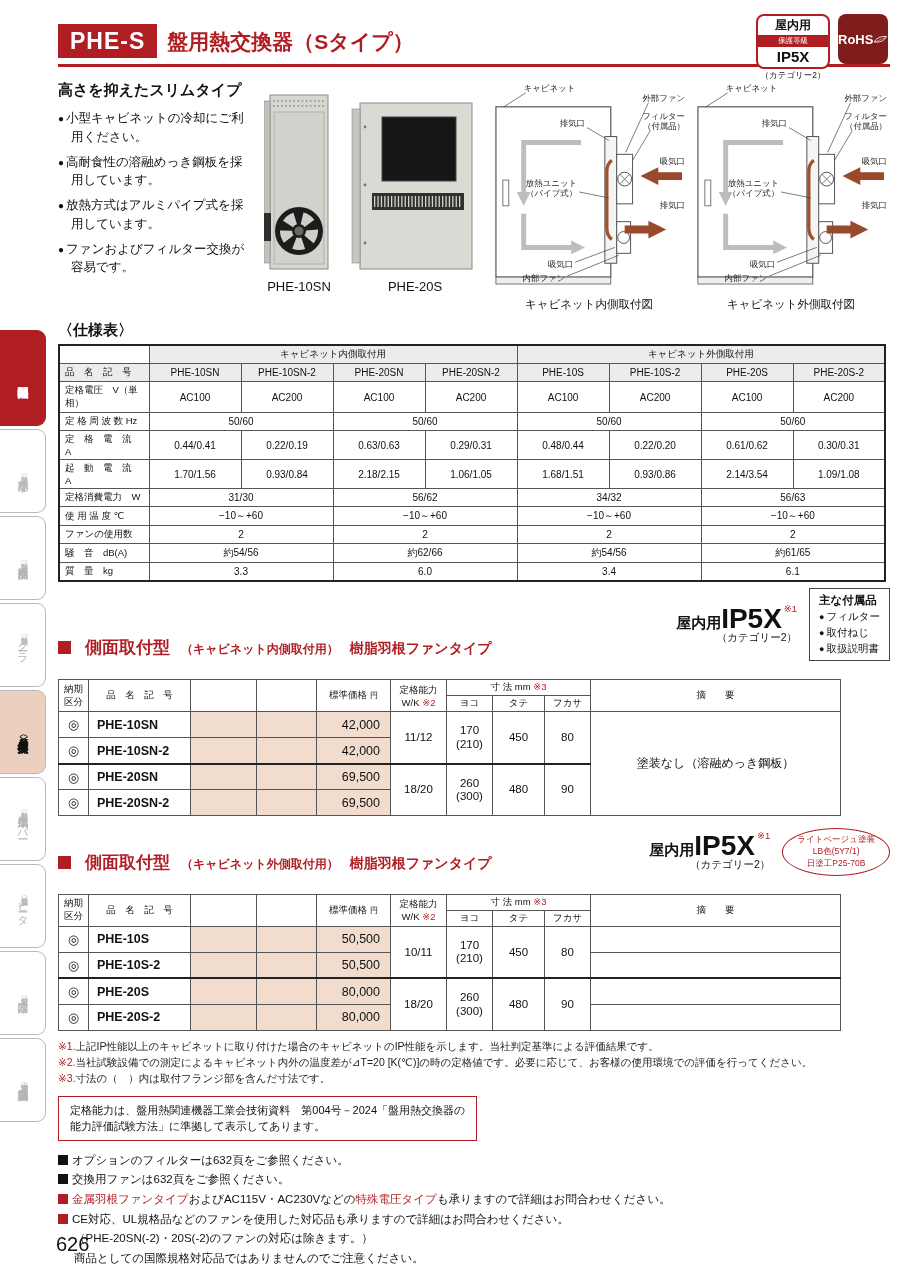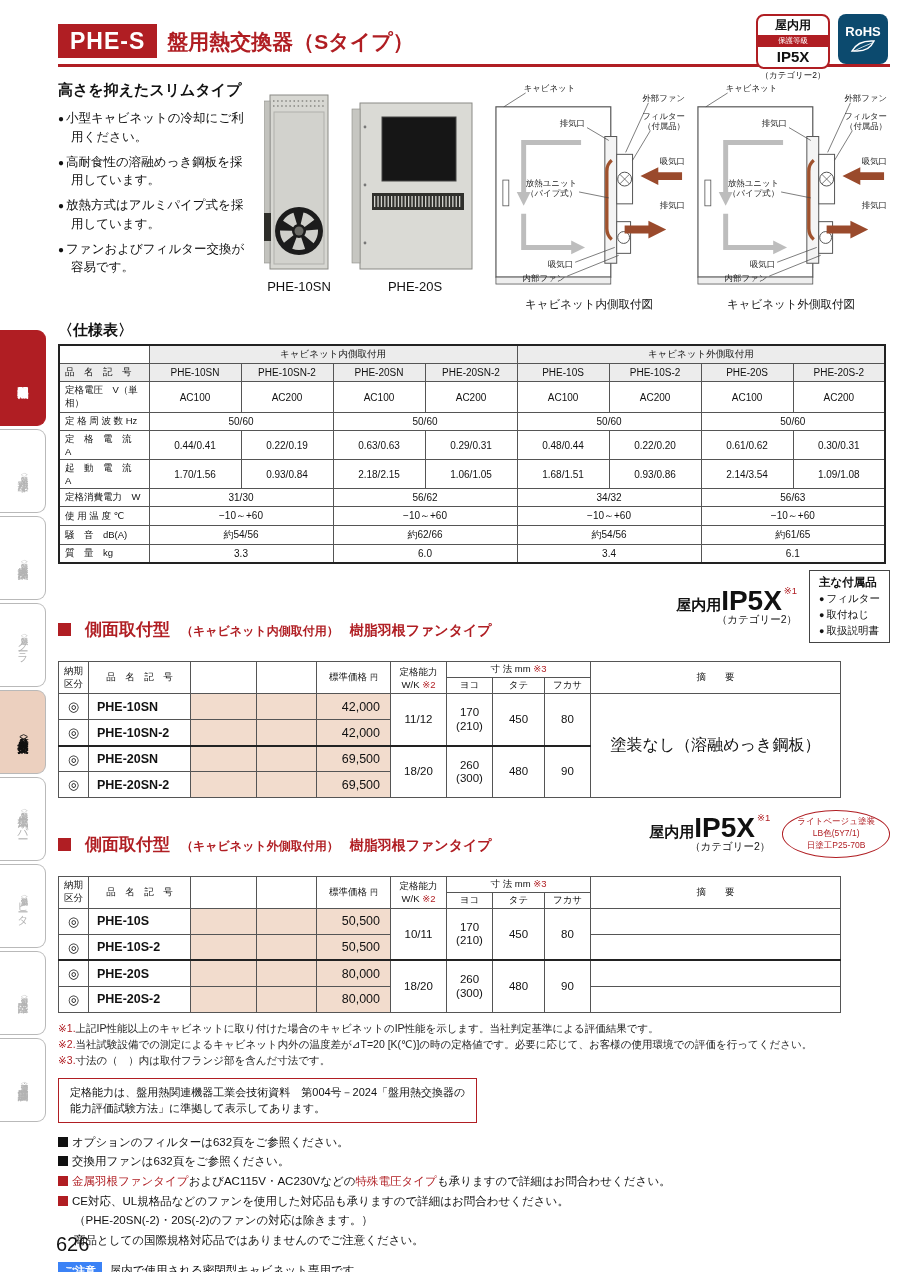--- a/index.html
+++ b/index.html
@@ -17,22 +17,22 @@
   .phe-box { background:#b01e23; color:#fff; font-weight:bold; font-size:23px;
     padding:4px 12px 3px; letter-spacing:1px; }
   .htitle { color:#b01e23; font-weight:bold; font-size:21px; margin-left:10px; padding-bottom:2px;}
   .badges { position:absolute; right:2px; top:-10px; display:flex; gap:8px; align-items:flex-start;}
   .ip-badge-wrap { text-align:center; }
   .ip-badge { width:74px; border:2.5px solid #b01e23; border-radius:8px; overflow:hidden; background:#fff;}
   .ip-top { font-size:12px; font-weight:bold; padding:1px 0; }
   .ip-band { background:#b01e23; color:#fff; font-size:7.5px; padding:1px 0; }
   .ip-code { font-size:15px; font-weight:bold; padding:1px 0 2px; }
   .ip-cat { font-size:8.5px; margin-top:1px; }
-  .rohs-badge { width:50px; height:50px; background:#0c4a6e; border-radius:8px; color:#fff;
-    display:flex; flex-direction:column; align-items:center; justify-content:center;
+  .rohs-badge { width:50px; height:50px; background:#7f1d1d; border-radius:8px; color:#fff;
+    display:flex; align-items:center; justify-content:center;
     font-weight:bold; font-size:13px; }
 
   
   .sidebar { position:absolute; left:0; top:330px; width:48px; }
   .side-tab { width:46px; height:84px; border:1px solid #b9b9b9; border-left:none;
     border-radius:0 9px 9px 0; margin-bottom:3px; display:flex; align-items:center;
     justify-content:center; background:#fff; }
   .side-tab.red { background:#b01e23; border-color:#b01e23; height:96px; }
   .side-tab.pink { background:#ecd0bf; }
   .vwrap { writing-mode:vertical-rl; text-orientation:upright; line-height:1.0; display:flex; }
@@ -96,21 +96,21 @@
   
   .price-table { width:782px; border:1px solid #a16207; font-size:11px; margin-top:18px; }
   .price-table th, .price-table td { border:1px solid #555; text-align:center; padding:1px 2px; }
   .price-table thead th { font-size:9.5px; font-weight:normal; height:16px; }
   .price-table tbody td { height:26px; }
   .price-table .pname { text-align:left; padding-left:8px; font-weight:bold; font-size:12.5px; }
   .price-table .pink { background:#f2dccd; }
   .price-table .price { text-align:right; padding-right:10px; font-size:12.5px; }
   .price-table .mark { font-size:13px; }
   .price-table .cap, .price-table .dim { font-size:11.5px; line-height:1.15; }
-  .price-table .rem { font-size:16px; }
+  .price-table .rem { font-size:12px; }
   .price-table tr.group-start td { border-top:2px solid #222; }
   .price-table thead tr:first-child th { border-bottom-color:#555; }
   .price-table thead th .unit { font-size:8px; margin-left:3px; }
   .red { color:#b01e23; }
 
   
   .footnotes { margin-top:7px; }
   .fn { font-size:10.5px; line-height:1.55; color:#222; }
   .fn .m { color:#b01e23; }
   .std-note { border:1.5px solid #b01e23; display:inline-block; padding:5px 11px;
@@ -415,20 +415,27 @@
             <td colspan="2">56/63</td>
           </tr>
           <tr>
             <td class="lab">使 用 温 度 ℃</td>
             <td colspan="2">−10～+60</td>
             <td colspan="2">−10～+60</td>
             <td colspan="2">−10～+60</td>
             <td colspan="2">−10～+60</td>
           </tr>
           <tr>
+            <td class="lab">ファンの使用数</td>
+            <td colspan="2">2</td>
+            <td colspan="2">2</td>
+            <td colspan="2">2</td>
+            <td colspan="2">2</td>
+          </tr>
+          <tr>
             <td class="lab">騒　音　dB(A)</td>
             <td colspan="2">約54/56</td>
             <td colspan="2">約62/66</td>
             <td colspan="2">約54/56</td>
             <td colspan="2">約61/65</td>
           </tr>
           <tr>
             <td class="lab">質　量　kg</td>
             <td colspan="2">3.3</td>
             <td colspan="2">6.0</td>

